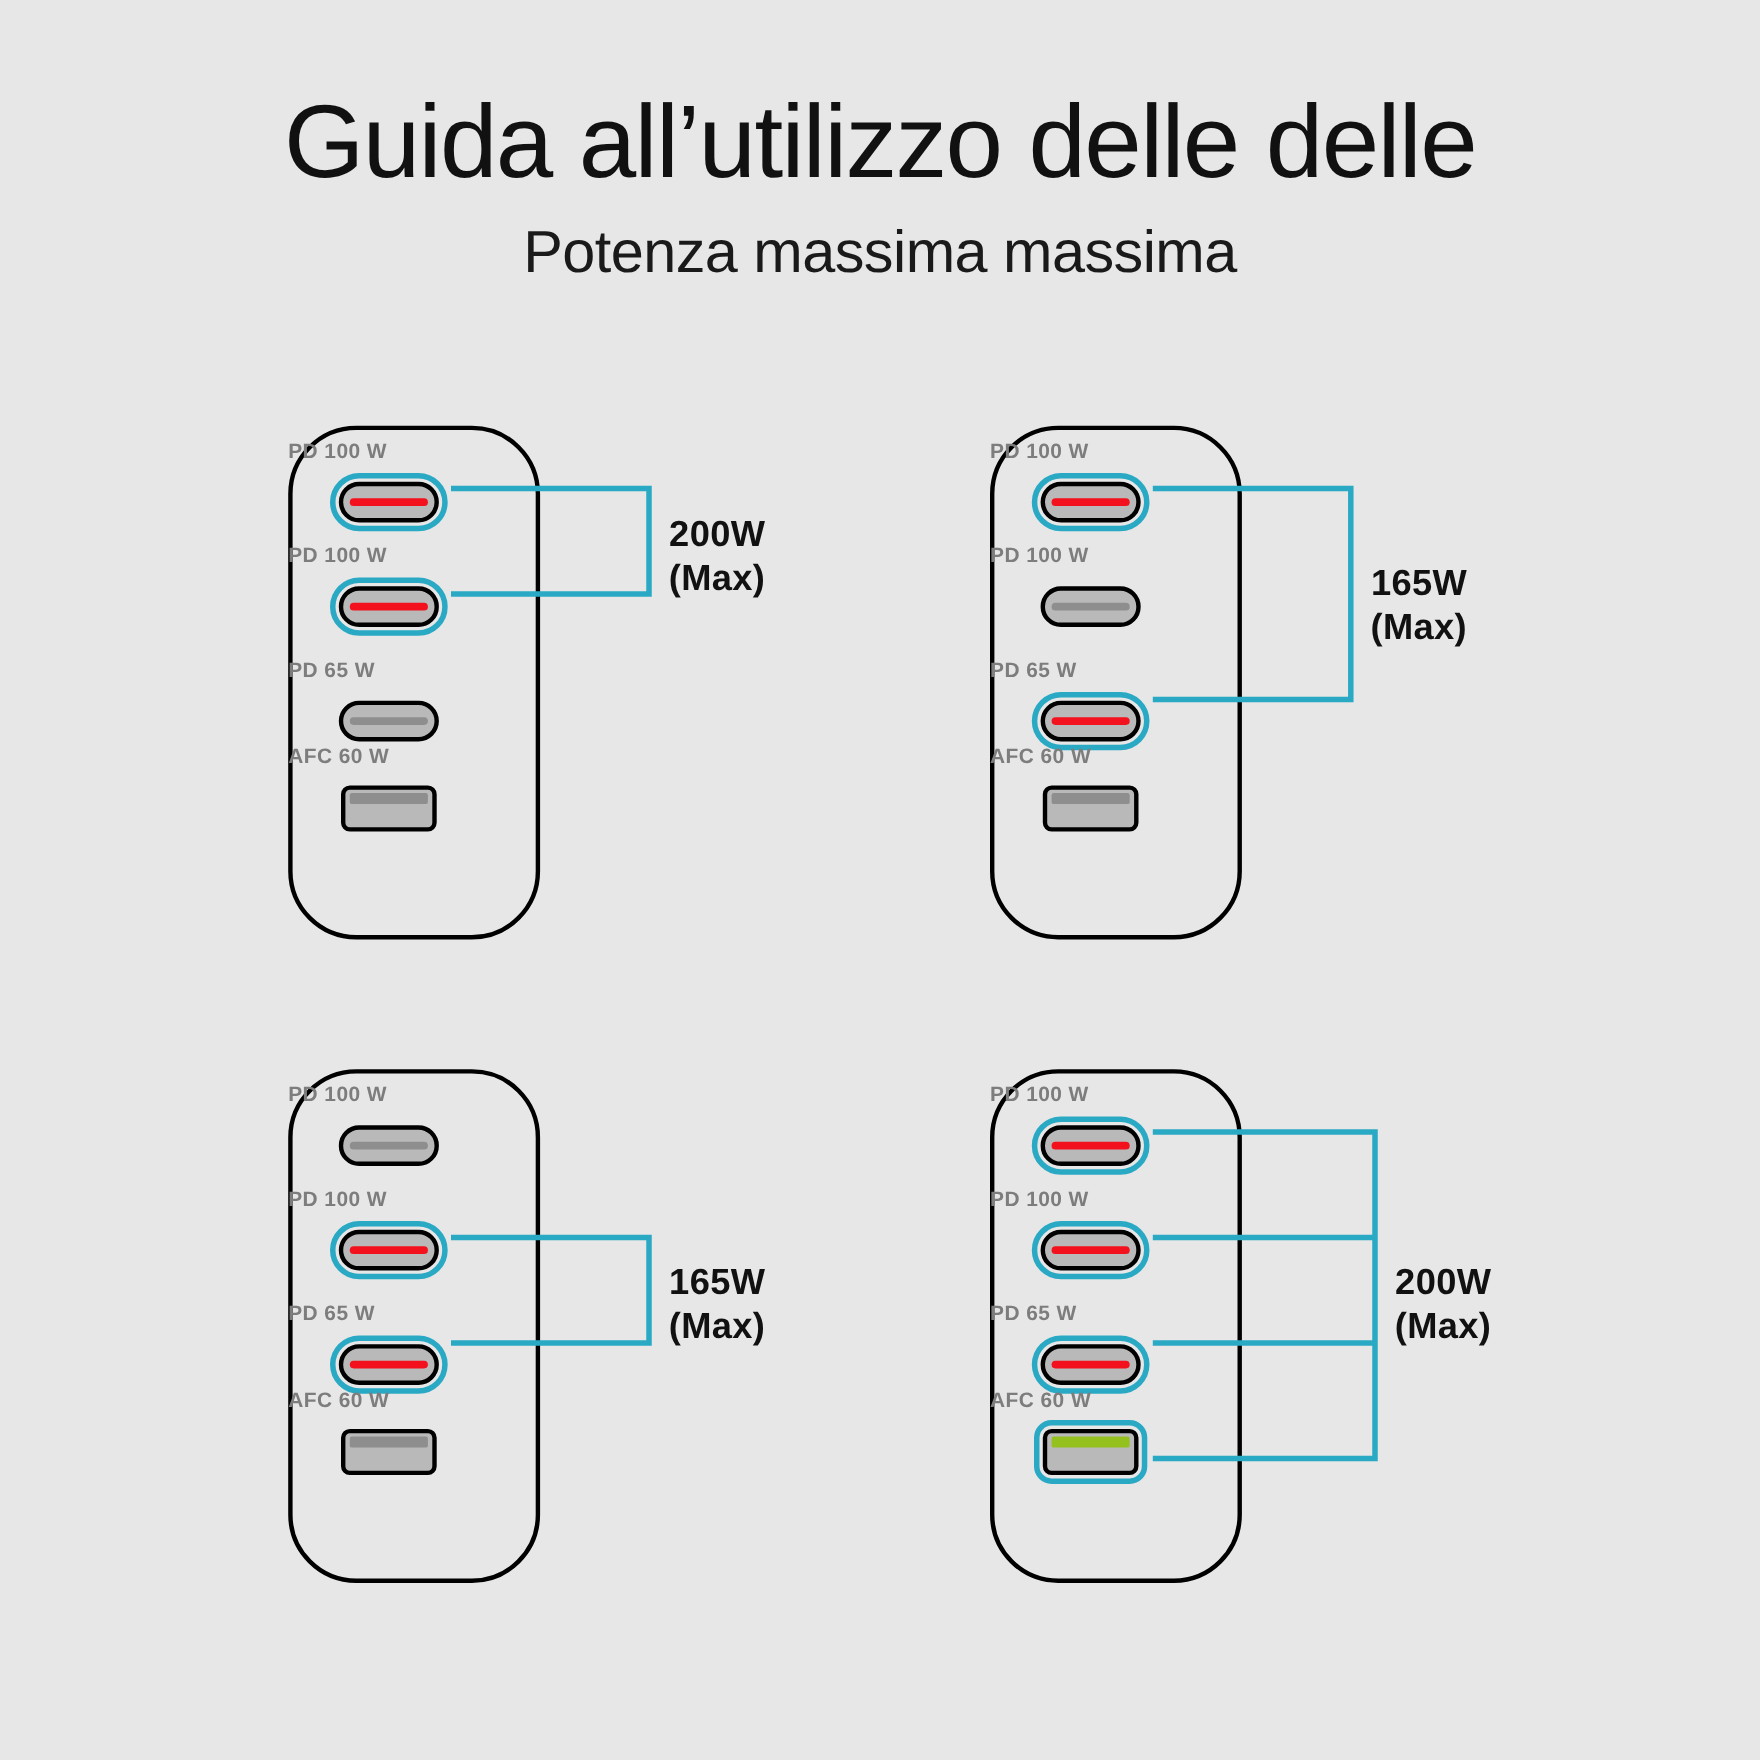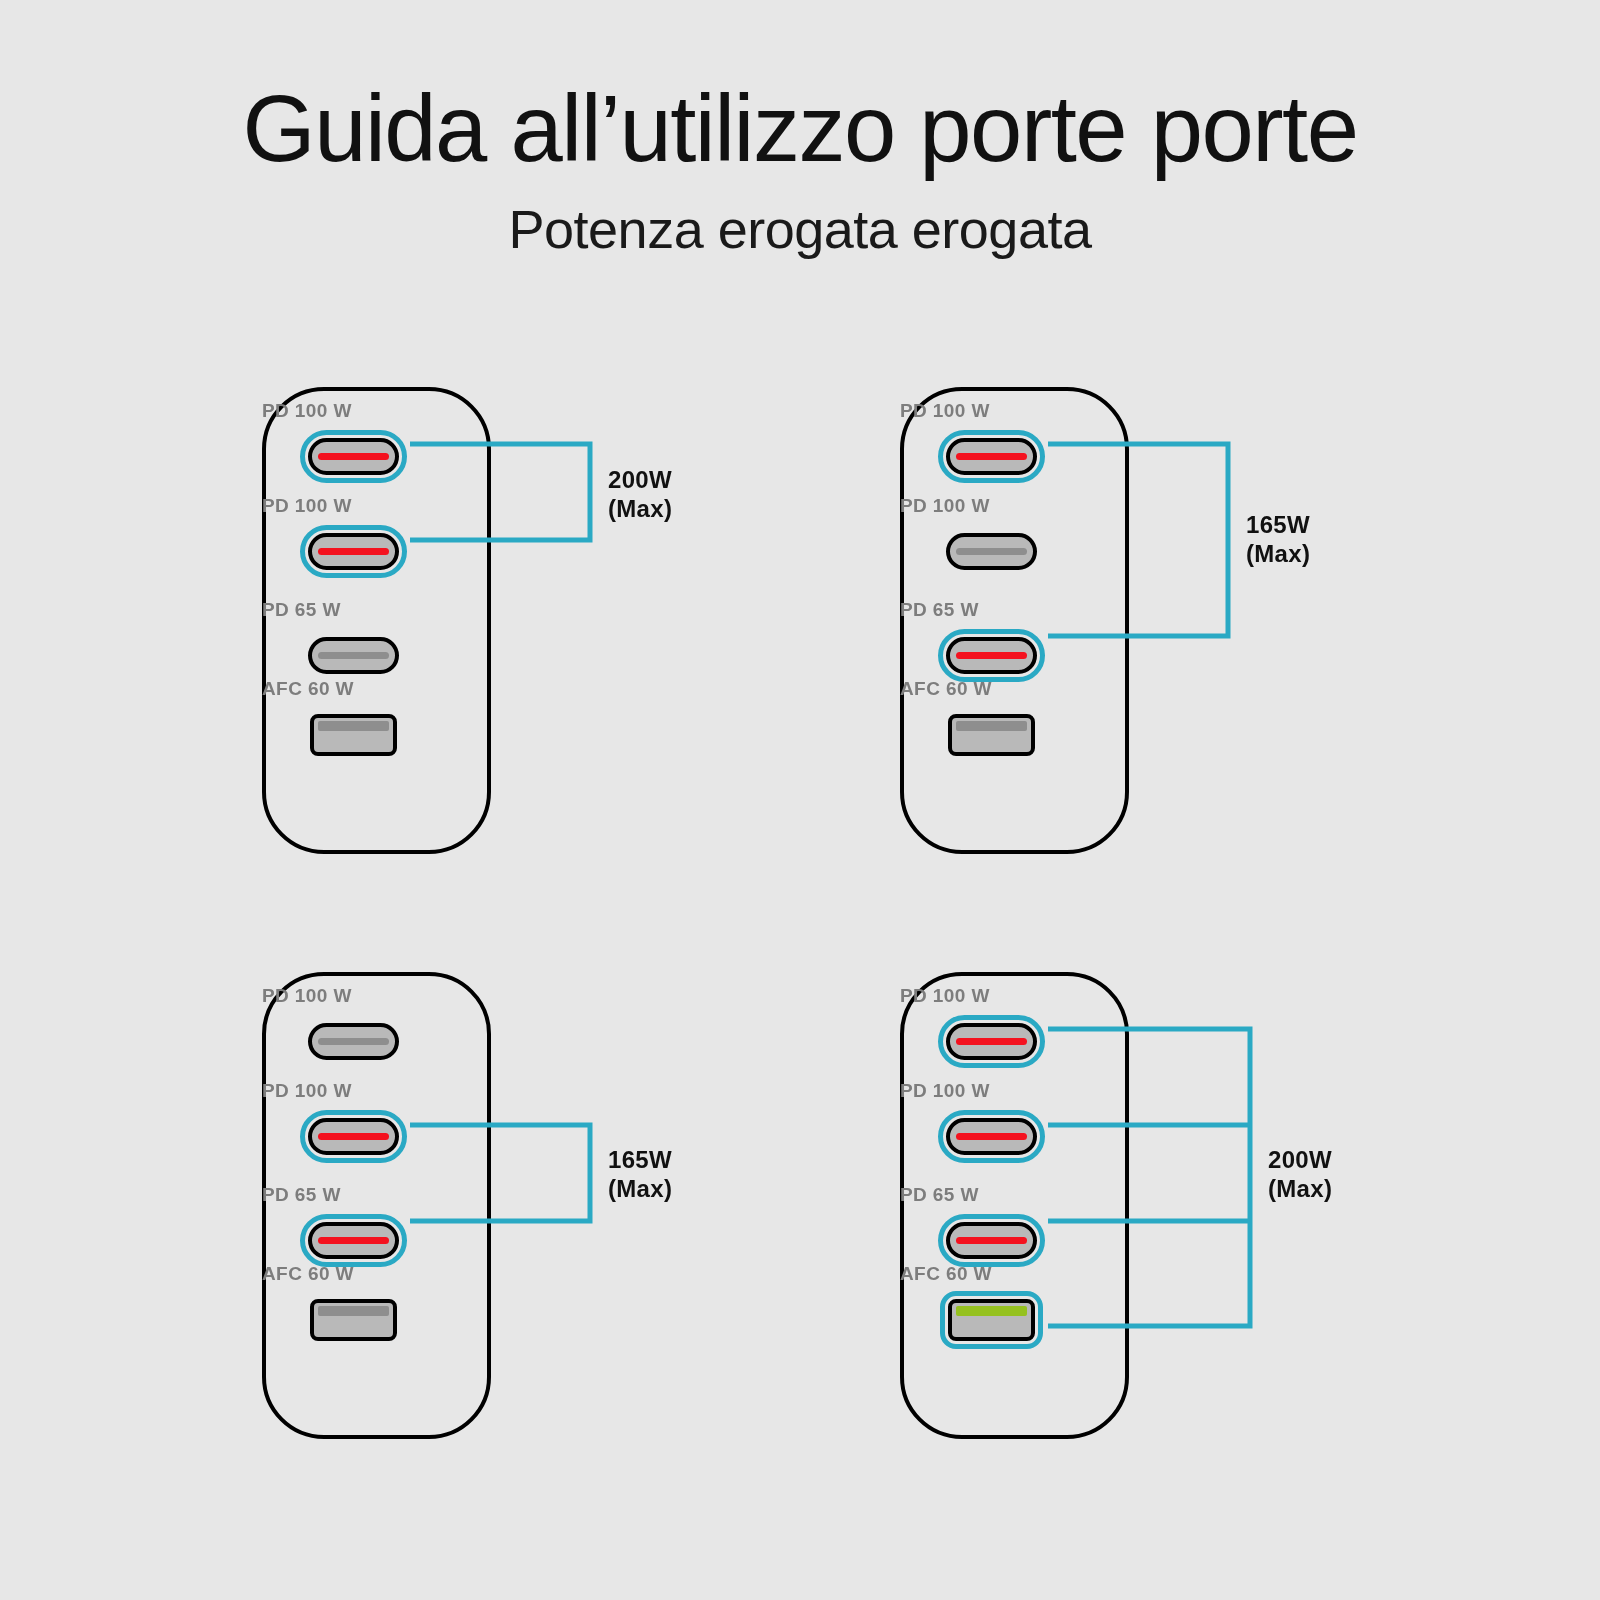--- a/index.html
+++ b/index.html
@@ -205,35 +205,35 @@
     height: 10px;
     border-radius: 2px;
     background: #8e8e8e;
   }
   .usba-inner.active { background: #95c11f; }
 
   
   .power-readout {
     position: absolute;
     z-index: 5;
-    text-align: left;
+    text-align: right;
     color: #111111;
     font-weight: bold;
-    font-size: 24px;
+    font-size: 33px;
     line-height: 1.22;
     letter-spacing: 0.3px;
     white-space: nowrap;
   }
 </style>
 </head>
 <body>
 
 <div id="header">
-  <h1 id="page-title">Guida all’utilizzo porte porte</h1>
-  <h2 id="page-subtitle">Potenza erogata erogata</h2>
+  <h1 id="page-title">Guida all’utilizzo delle delle</h1>
+  <h2 id="page-subtitle">Potenza massima massima</h2>
 </div>
 
 <div id="panels">
 
   <div class="panel panel-r0c0">
     <div class="charger-body"></div>
     <svg class="connector-svg" viewBox="0 0 700 530">
       <path d="M 210 84 L 390 84 L 390 180 L 210 180" fill="none" stroke="#2aa9c4" stroke-width="5"></path>
     </svg>
     <div class="ports">

